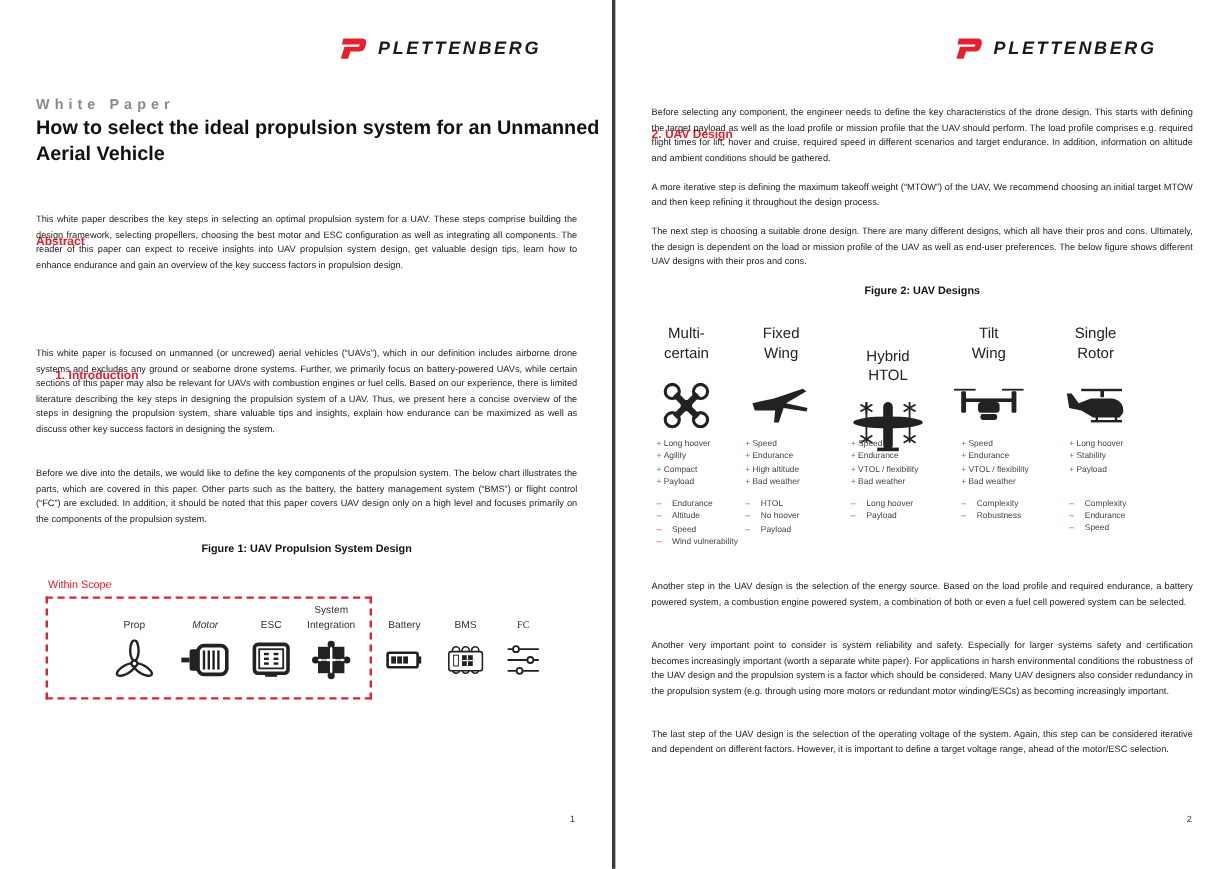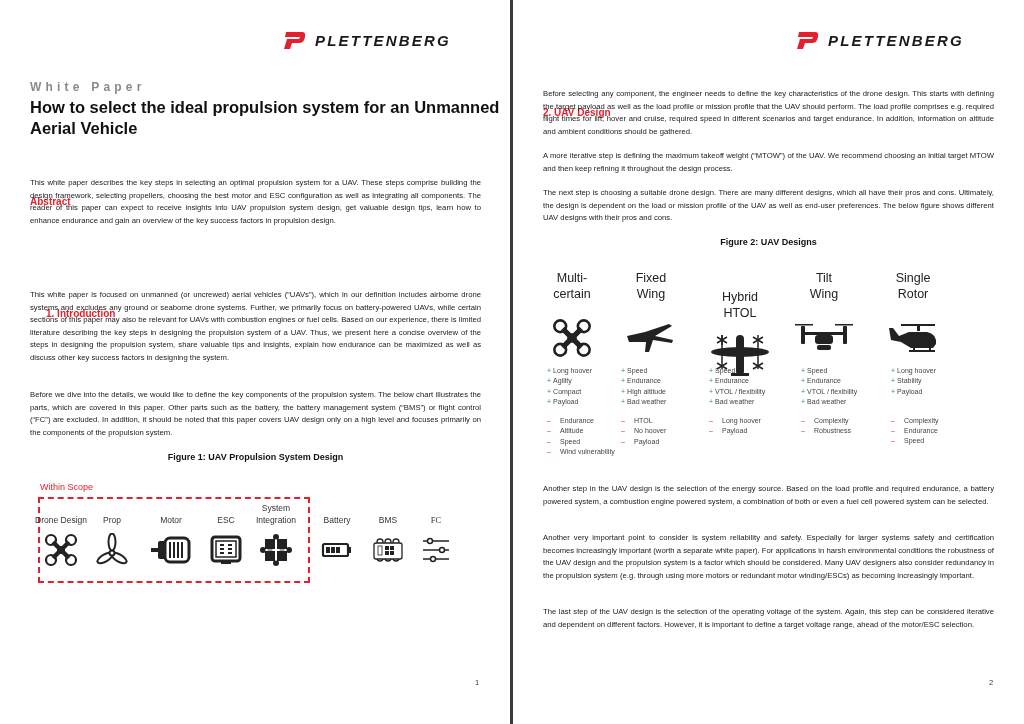--- a/index.html
+++ b/index.html
@@ -54,47 +54,34 @@
 
   <div class="sec-h" style="left:46px;top:276px;">1.  Introduction</div>
   <div class="para" style="left:30px;top:289px;width:451px;">This white paper is focused on unmanned (or uncrewed) aerial vehicles (“UAVs”), which in our definition includes airborne drone systems and excludes any ground or seaborne drone systems. Further, we primarily focus on battery-powered UAVs, while certain sections of this paper may also be relevant for UAVs with combustion engines or fuel cells. Based on our experience, there is limited literature describing the key steps in designing the propulsion system of a UAV. Thus, we present here a concise overview of the steps in designing the propulsion system, share valuable tips and insights, explain how endurance can be maximized as well as discuss other key success factors in designing the system.</div>
   <div class="para" style="left:30px;top:389px;width:451px;">Before we dive into the details, we would like to define the key components of the propulsion system. The below chart illustrates the parts, which are covered in this paper. Other parts such as the battery, the battery management system (“BMS”) or flight control (“FC”) are excluded. In addition, it should be noted that this paper covers UAV design only on a high level and focuses primarily on the components of the propulsion system.</div>
 
   <div class="fig-cap" style="left:30px;top:452px;width:451px;">Figure 1: UAV Propulsion System Design</div>
 
   <div class="scope-label">Within Scope</div>
   <div class="scope-box"></div>
 
-  <div class="comp" style="left:31px;">
-    <div class="lbl">Drone Design</div>
-    <svg width="34" height="34" viewBox="0 0 34 34">
-      <g stroke="#222" stroke-width="2.2" fill="none">
-        <circle cx="7" cy="7" r="5"></circle>
-          <circle cx="27" cy="7" r="5"></circle>
-          <circle cx="7" cy="27" r="5"></circle>
-          <circle cx="27" cy="27" r="5"></circle>
-      </g>
-      <path d="M9 9 L25 25 M25 9 L9 25" stroke="#222" stroke-width="4.5"></path>
-      <rect x="13" y="13" width="8" height="8" fill="#222"></rect>
-    </svg>
-  </div>
 
   <div class="comp" style="left:82px;">
     <div class="lbl">Prop</div>
     <svg width="34" height="34" viewBox="0 0 34 34">
       <g stroke="#222" stroke-width="2" fill="#fff">
         <ellipse cx="17" cy="9" rx="3.5" ry="8.5"></ellipse>
         <ellipse cx="10" cy="25" rx="3.5" ry="8.5" transform="rotate(60 10 25)"></ellipse>
         <ellipse cx="24" cy="25" rx="3.5" ry="8.5" transform="rotate(-60 24 25)"></ellipse>
         <circle cx="17" cy="20" r="2.5"></circle>
       </g>
     </svg>
   </div>
 
-  <div class="comp" style="left:141px;">
+  <div class="comp" style="left:141px;font-style:italic;">
     <div class="lbl">Motor</div>
     <svg width="40" height="34" viewBox="0 0 40 34">
       <rect x="0" y="15" width="7" height="4" fill="#222"></rect>
       <rect x="7" y="8" width="8" height="18" rx="2" fill="#222"></rect>
       <rect x="14" y="5" width="24" height="24" rx="5" fill="none" stroke="#222" stroke-width="3"></rect>
       <g stroke="#222" stroke-width="2">
           <line x1="19" y1="9" x2="19" y2="25"></line>
           <line x1="23" y1="9" x2="23" y2="25"></line>
           <line x1="27" y1="9" x2="27" y2="25"></line>
           <line x1="31" y1="9" x2="31" y2="25"></line>

